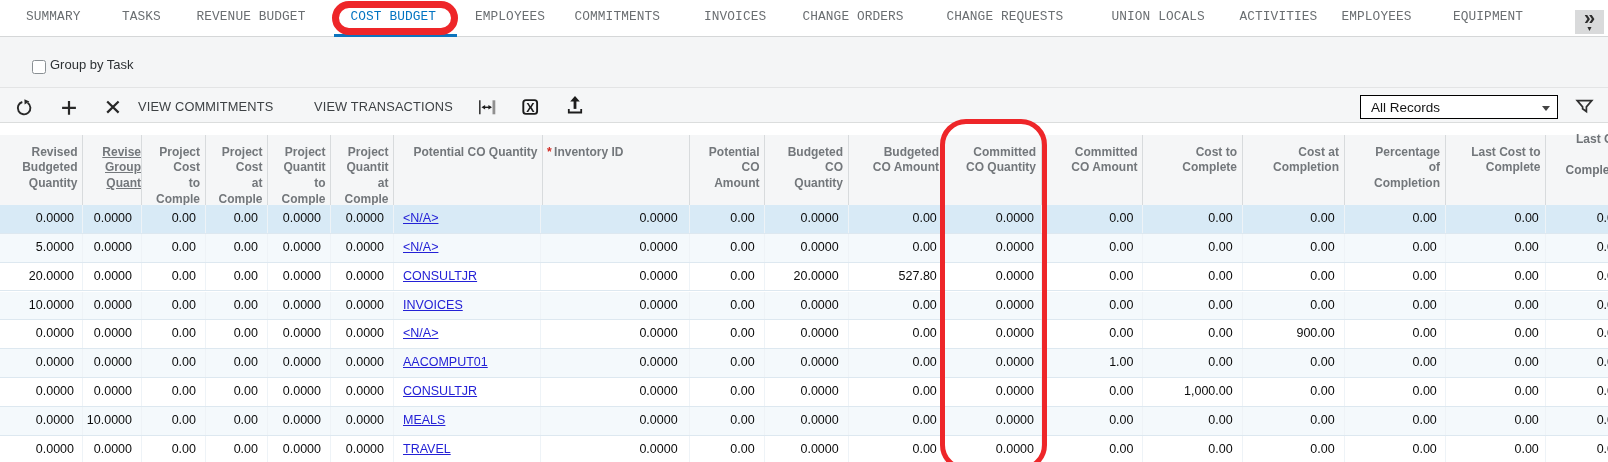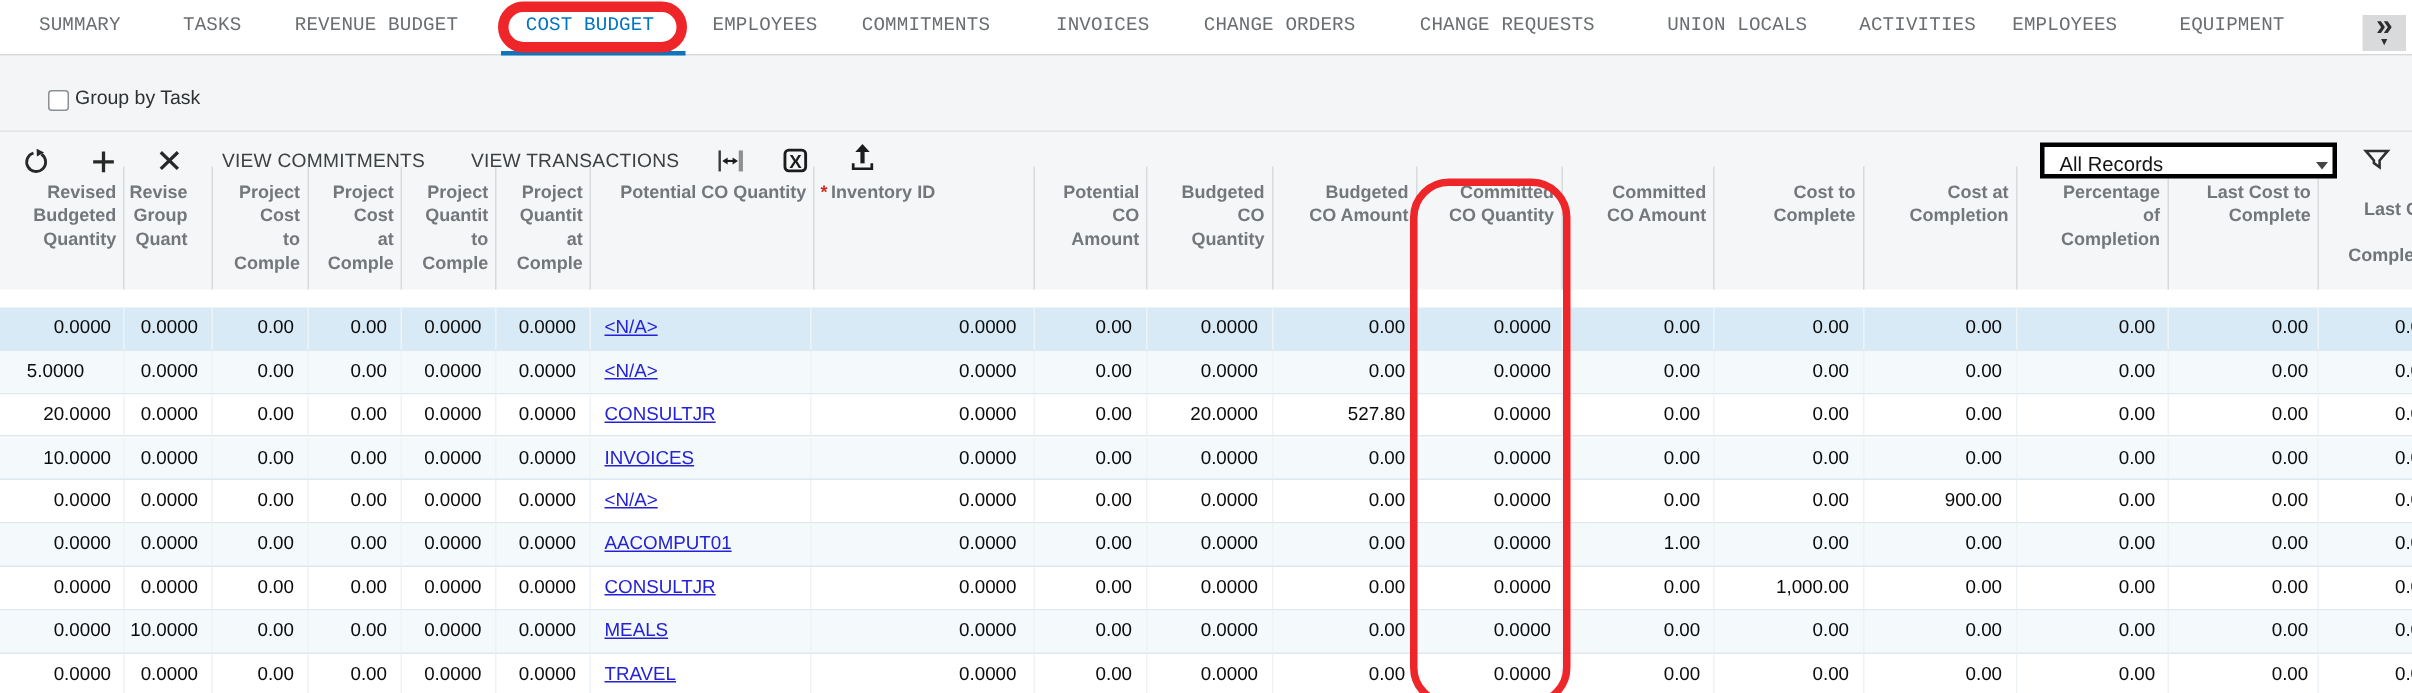--- a/index.html
+++ b/index.html
@@ -24,27 +24,27 @@
   border-bottom:1px solid #e3e4e5; }
 #cb { position:absolute; left:31.5px; top:59.5px; width:14px; height:14px;
   background:#fff; border:1px solid #8a9094; border-radius:2.5px; }
 #cblab { position:absolute; left:50px; top:22.5px; font-size:13px; color:#2d3134; }
 
 #toolbar { left:0; top:88px; width:1608px; height:35px; background:#f5f6f7;
   border-bottom:1px solid #dbdddd; }
 .tbtxt { position:absolute; top:11px; font-size:12.8px; letter-spacing:.15px;
   color:#3d4144; white-space:nowrap; }
 #allrec { position:absolute; left:1360px; top:7px; width:198px; height:24px;
-  background:#fff; border:3px solid #000000; }
+  background:#fff; border:1px solid #000000; }
 #allrec span { position:absolute; left:10px; top:4px; font-size:13.5px; color:#141414; }
 #allrec .car { position:absolute; left:181px; top:10px; width:0; height:0;
   border-left:4.5px solid transparent; border-right:4.5px solid transparent;
   border-top:5px solid #444; }
 
-#ghead { left:0; top:111px; width:1608px; height:81.5px; background:#f5f6f7;
+#ghead { left:0; top:135px; width:1608px; height:81.5px; background:#f5f6f7;
   display:flex; }
 .hc { height:81.5px; border-right:1px solid #d8dbdd; padding-top:9.5px;
   font-size:12px; font-weight:bold; color:#73777b; line-height:15.8px;
   text-align:right; overflow:hidden; flex:none; }
 .hc div { white-space:nowrap; }
 
 .row { position:absolute; left:0; width:1646px; height:28.9px; display:flex; }
 .dc { height:27.9px; border-right:1px solid #eef3f7; font-size:12.5px; color:#0c0c0c;
   text-align:right; overflow:hidden; flex:none; line-height:27.9px; white-space:nowrap; }
 .dc.lnk { text-align:left; padding-left:9px; }
@@ -59,21 +59,21 @@
 </head><body>
 
 <div class="abs" id="groupband"></div>
 <div class="abs" id="toolbar"></div>
 <div class="abs" id="ghead">
     <div class="hc" style="width:83px;padding-right:4.5px;">
       <div>Revised</div>
       <div>Budgeted</div>
       <div>Quantity</div>
     </div>
-    <div class="hc" style="width:59px;padding-right:16px;">
+    <div class="hc" style="width:59px;padding-right:0;text-decoration:underline;">
       <div>Revise</div>
       <div>Group</div>
       <div>Quant</div>
     </div>
     <div class="hc" style="width:63.5px;padding-right:4.5px;">
       <div>Project</div>
       <div>Cost</div>
       <div>to</div>
       <div>Comple</div>
     </div>
@@ -158,21 +158,21 @@
     <div class="dc" style="width:96px;padding-right:6.7px;">0.00</div>
     <div class="dc" style="width:97px;padding-right:6.5px;">0.0000</div>
     <div class="dc" style="width:101.5px;padding-right:8.5px;">0.00</div>
     <div class="dc" style="width:99.5px;padding-right:8.8px;">0.00</div>
     <div class="dc" style="width:102px;padding-right:8.8px;">0.00</div>
     <div class="dc" style="width:101px;padding-right:7.7px;">0.00</div>
     <div class="dc" style="width:100.5px;padding-right:6.2px;">0.00</div>
     <div class="dc" style="width:85px;padding-right:9px;">0.00</div>
   </div>
 <div class="row" style="top:233.70000000000002px;background:#f4f9fc;border-bottom:1px solid #dde8f0;">
-    <div class="dc" style="width:83px;padding-right:8px;text-align:center;">5.0000</div>
+    <div class="dc" style="width:83px;padding-right:8px;">5.0000</div>
     <div class="dc" style="width:59px;padding-right:9px;">0.0000</div>
     <div class="dc" style="width:63.5px;padding-right:8.5px;">0.00</div>
     <div class="dc" style="width:62.5px;padding-right:9px;">0.00</div>
     <div class="dc" style="width:63px;padding-right:9px;">0.0000</div>
     <div class="dc" style="width:63px;padding-right:9px;">0.0000</div>
     <div class="dc lnk" style="width:147px;"><span>&lt;N/A&gt;</span></div>
     <div class="dc" style="width:149px;padding-right:11.4px;">0.0000</div>
     <div class="dc" style="width:75px;padding-right:9.3px;">0.00</div>
     <div class="dc" style="width:83.5px;padding-right:8.8px;">0.0000</div>
     <div class="dc" style="width:96px;padding-right:6.7px;">0.00</div>
@@ -338,21 +338,21 @@
 <span class="tab" style="left:1239.5px;">ACTIVITIES</span>
 <span class="tab" style="left:1341.5px;">EMPLOYEES</span>
 <span class="tab" style="left:1453px;">EQUIPMENT</span>
 <div id="underline"></div>
 <div id="moretabs">
     <div class="ch">»</div>
     <div class="dn">▼</div>
   </div>
 <div class="abs" id="cb"></div>
 <div class="abs" id="cblab" style="top:57px;left:50px;">Group by Task</div>
-<span class="tbtxt" style="left:148px;top:99px;">VIEW COMMITMENTS</span>
+<span class="tbtxt" style="left:138px;top:99px;">VIEW COMMITMENTS</span>
 <span class="tbtxt" style="left:314px;top:99px;">VIEW TRANSACTIONS</span>
 <div id="allrec" style="top:95px;">
     <span>All Records</span>
     <div class="car"></div>
   </div>
 
 <svg class="abs" width="620" height="35" style="left:0;top:88px;" viewBox="0 0 620 35">
 
   <path d="M 27.6 14.8 A 6.3 6.3 0 1 1 22.3 14.0" fill="none" stroke="#282828" stroke-width="1.9"></path>
   <path d="M 24.4 11.2 L 29.4 13.6 L 24.6 16.4 Z" fill="#282828"></path>

